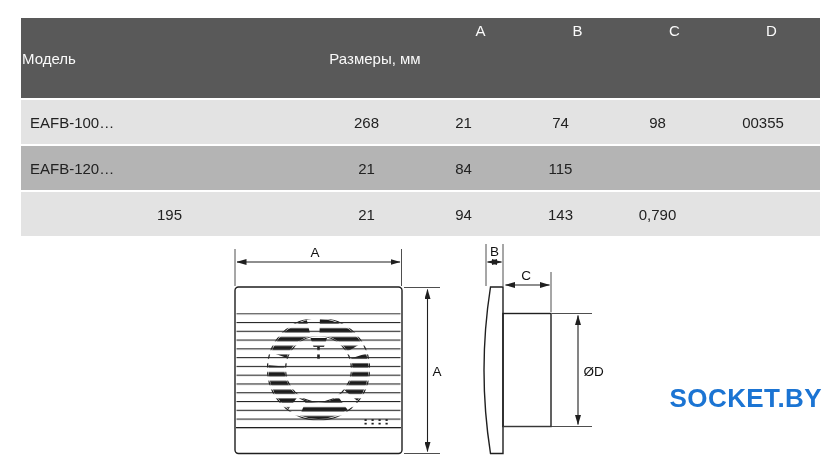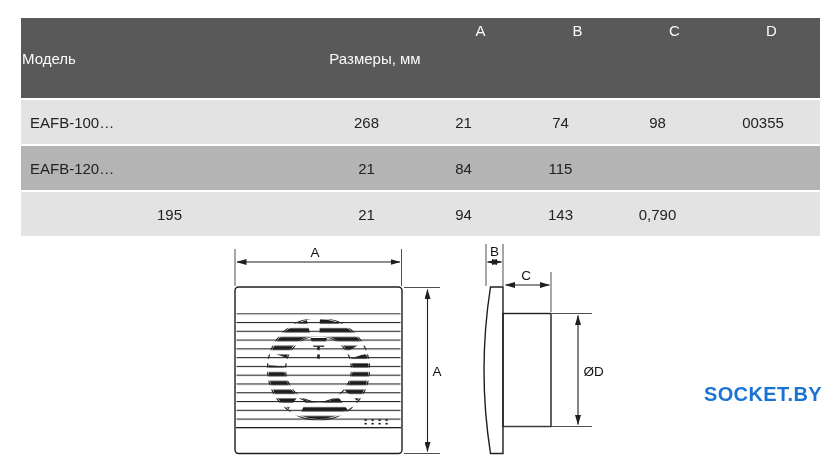--- a/index.html
+++ b/index.html
@@ -30,21 +30,21 @@
   .trow .model{justify-content:flex-start;padding-left:9px;}
   
   .diagram{position:absolute;left:0;top:240px;width:840px;height:236px;}
   .diagram text{font-family:"Liberation Sans", sans-serif;font-size:13.5px;fill:#111;}
   .outline{fill:#ffffff;stroke:var(--line);stroke-width:1.4;}
   .thin{stroke:var(--ext);stroke-width:0.9;fill:none;}
   .dim{stroke:var(--line);stroke-width:1.1;fill:none;}
   .draw{stroke:var(--line);stroke-width:1.4;fill:none;}
   
   .logo{
-    position:absolute;top:383px;right:18px;font-size:20px;font-weight:bold;
+    position:absolute;top:383px;right:18px;font-size:26px;font-weight:bold;
     letter-spacing:0.4px;color:var(--logo-blue);
   }
 </style>
 </head>
 <body>
 
 <div class="table">
   <div class="thead">
     <div class="model-col">Модель</div>
     <div class="right-head">

